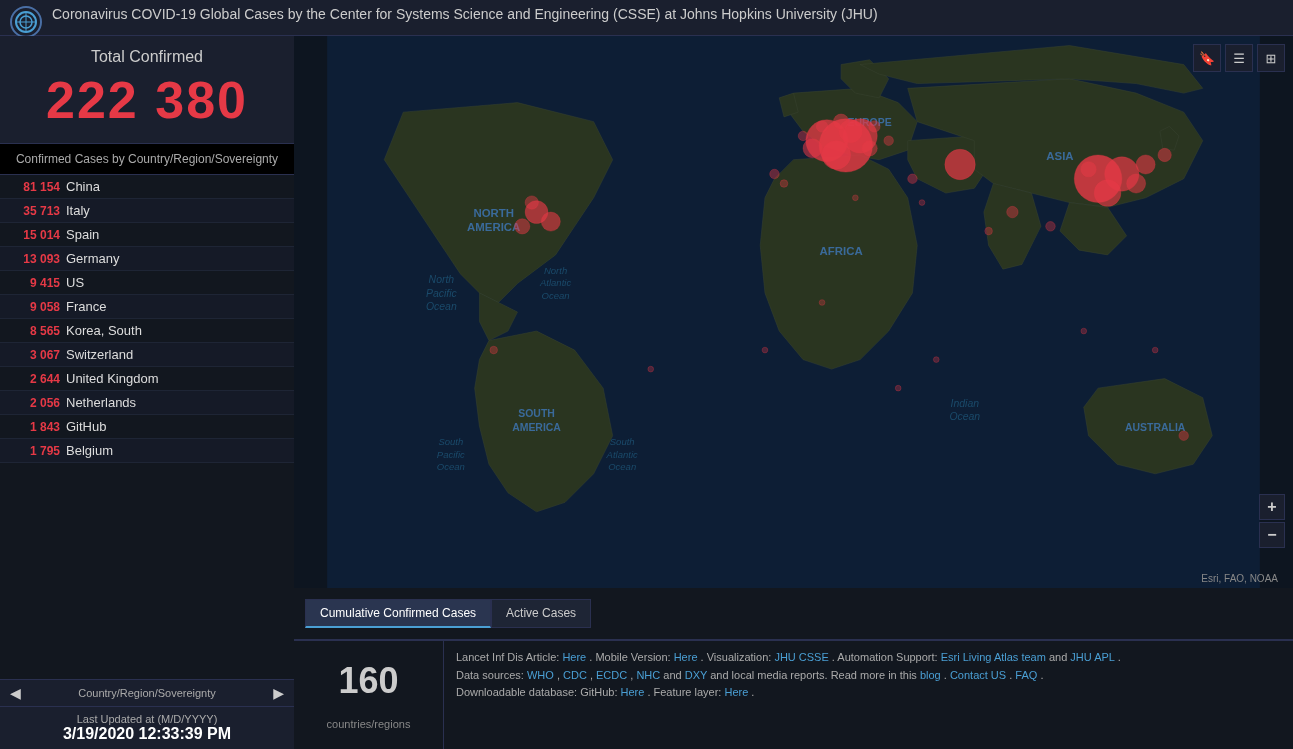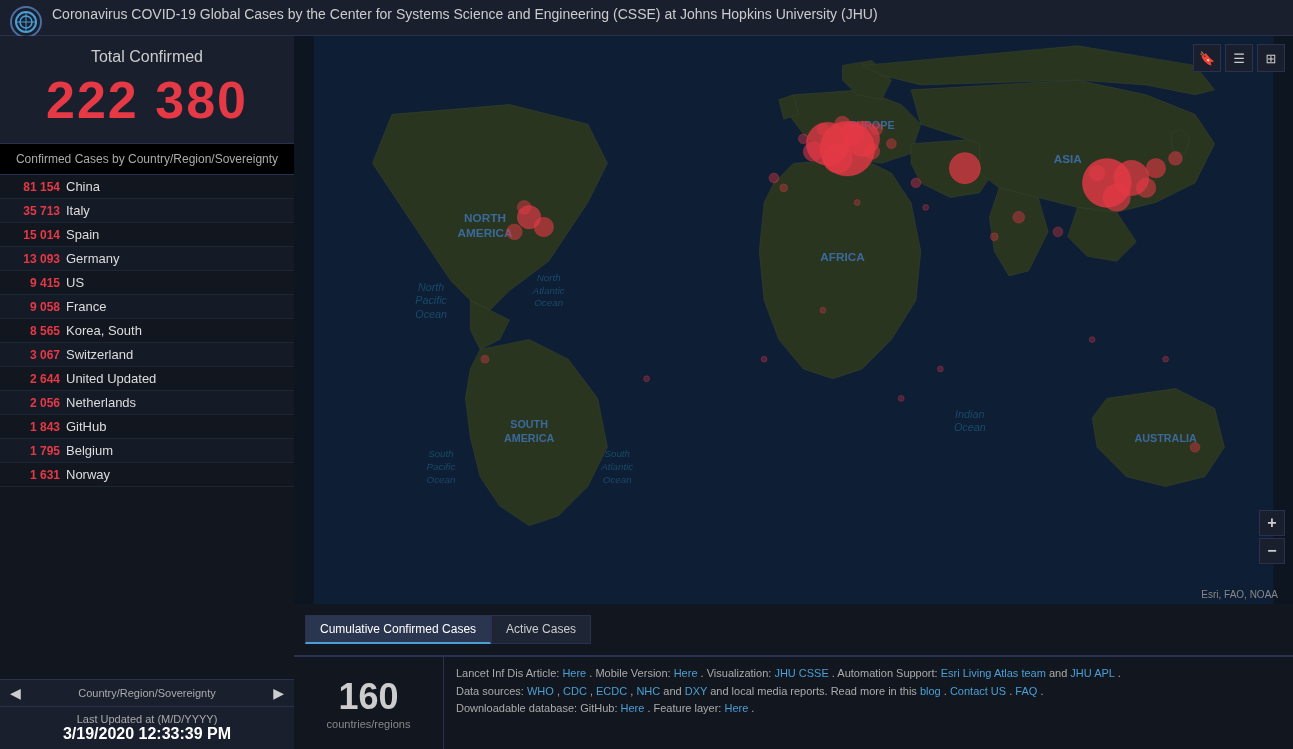--- a/index.html
+++ b/index.html
@@ -233,20 +233,21 @@
     }
 
     .bottom-left {
       width: 150px;
       display: flex;
       flex-direction: column;
       align-items: center;
       justify-content: center;
       border-right: 1px solid #2a3050;
       padding: 19px;
+      gap: 16px;
     }
     .countries-count {
       font-size: 36px;
       font-weight: bold;
       color: #ccc;
     }
     .countries-label {
       font-size: 11px;
       color: #888;
       text-align: center;
@@ -340,37 +341,33 @@
         <div class="country-row">
           <span class="country-count">8 565</span>
           <span class="country-name">Korea, South</span>
         </div>
         <div class="country-row">
           <span class="country-count">3 067</span>
           <span class="country-name">Switzerland</span>
         </div>
         <div class="country-row">
           <span class="country-count">2 644</span>
-          <span class="country-name">United Updated</span>
+          <span class="country-name">United Kingdom</span>
         </div>
         <div class="country-row">
           <span class="country-count">2 056</span>
           <span class="country-name">Netherlands</span>
         </div>
         <div class="country-row">
           <span class="country-count">1 843</span>
           <span class="country-name">GitHub</span>
         </div>
         <div class="country-row">
           <span class="country-count">1 795</span>
           <span class="country-name">Belgium</span>
-        </div>
-        <div class="country-row">
-          <span class="country-count">1 631</span>
-          <span class="country-name">Norway</span>
         </div>
       </div>
 
     <div class="sidebar-footer-nav">
       <span class="nav-arrow">◀</span>
       <span>Country/Region/Sovereignty</span>
       <span class="nav-arrow">▶</span>
     </div>
 
     <div class="last-updated">

